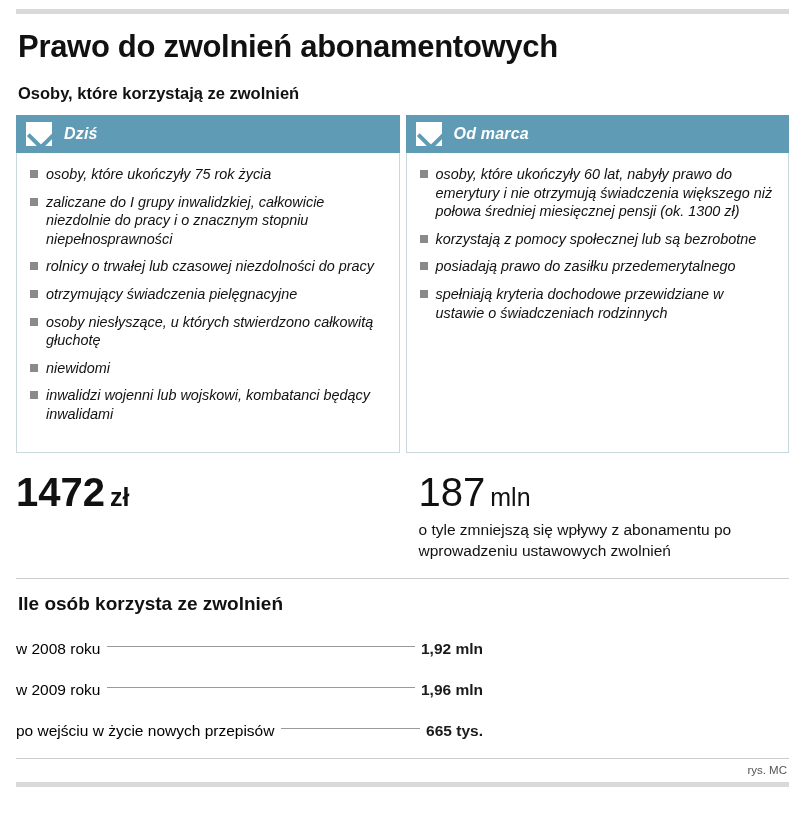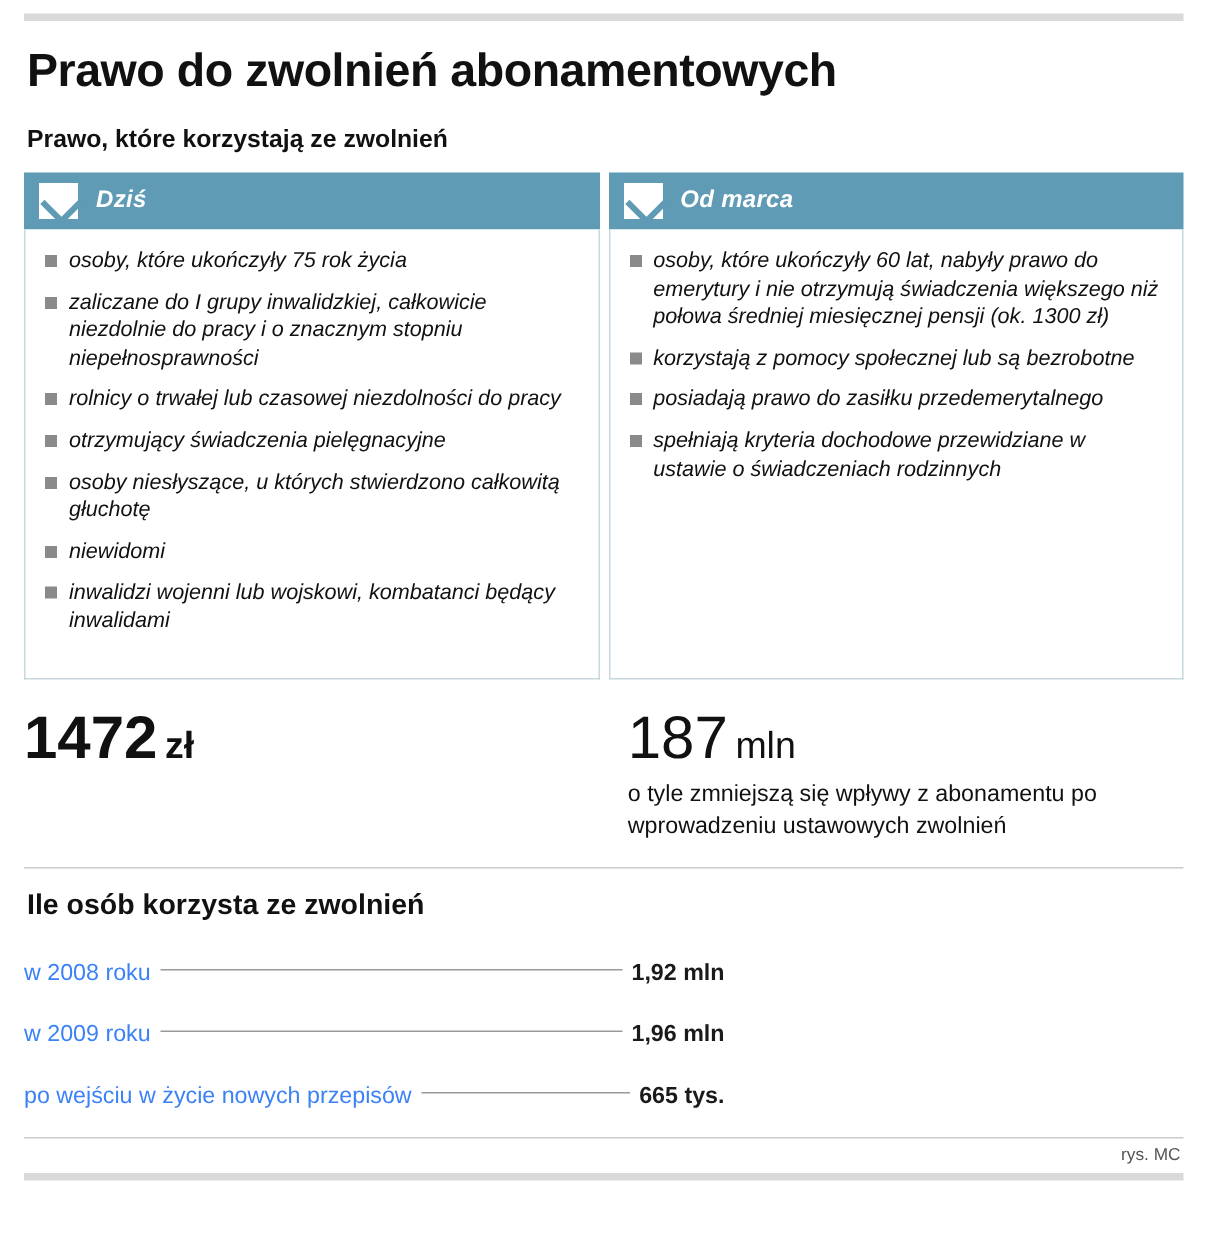--- a/index.html
+++ b/index.html
@@ -159,21 +159,21 @@
   .chart {
     margin-top: 14px;
   }
   .chart-row {
     display: flex;
     align-items: center;
     height: 41px;
   }
   .chart-label {
     font-size: 15.5px;
-    color: #3b82f6;
+    color: #000000;
     white-space: nowrap;
     flex: 0 0 auto;
   }
   .dots {
     flex: 1 1 auto;
     border-bottom: 1px solid #9a9a9a;
     margin: 0 6px 5px 7px;
     height: 1px;
   }
   .chart-value {
@@ -213,21 +213,21 @@
 </style>
 </head>
 <body>
 
 <div class="page">
 
   <div class="topbar"></div>
 
   <h1 class="title">Prawo do zwolnień abonamentowych</h1>
 
-  <h2 class="subtitle">Prawo, które korzystają ze zwolnień</h2>
+  <h2 class="subtitle">Osoby, które korzystają ze zwolnień</h2>
 
   <div class="panels">
 
     <div class="panel">
       <div class="panel-head">
         <span class="chev"></span>
         <span>Dziś</span>
       </div>
       <div class="panel-body">
         <ul class="bullets">

